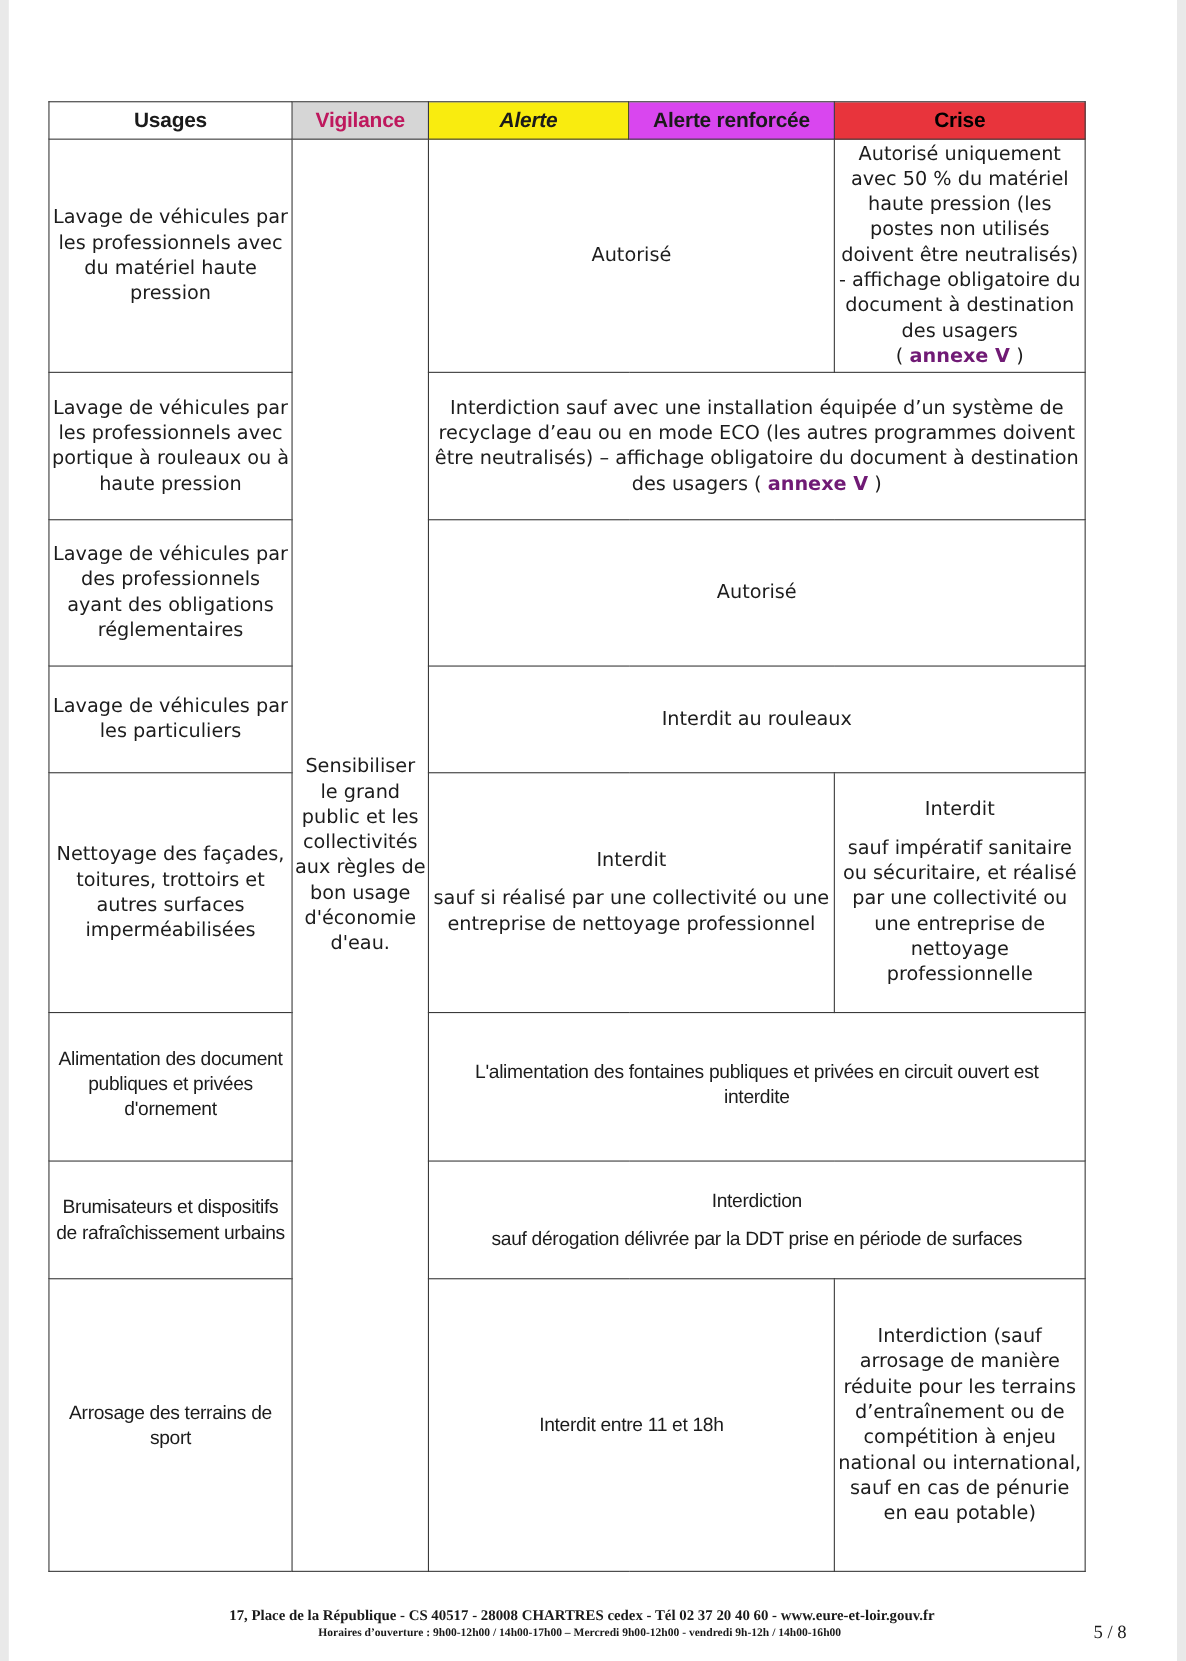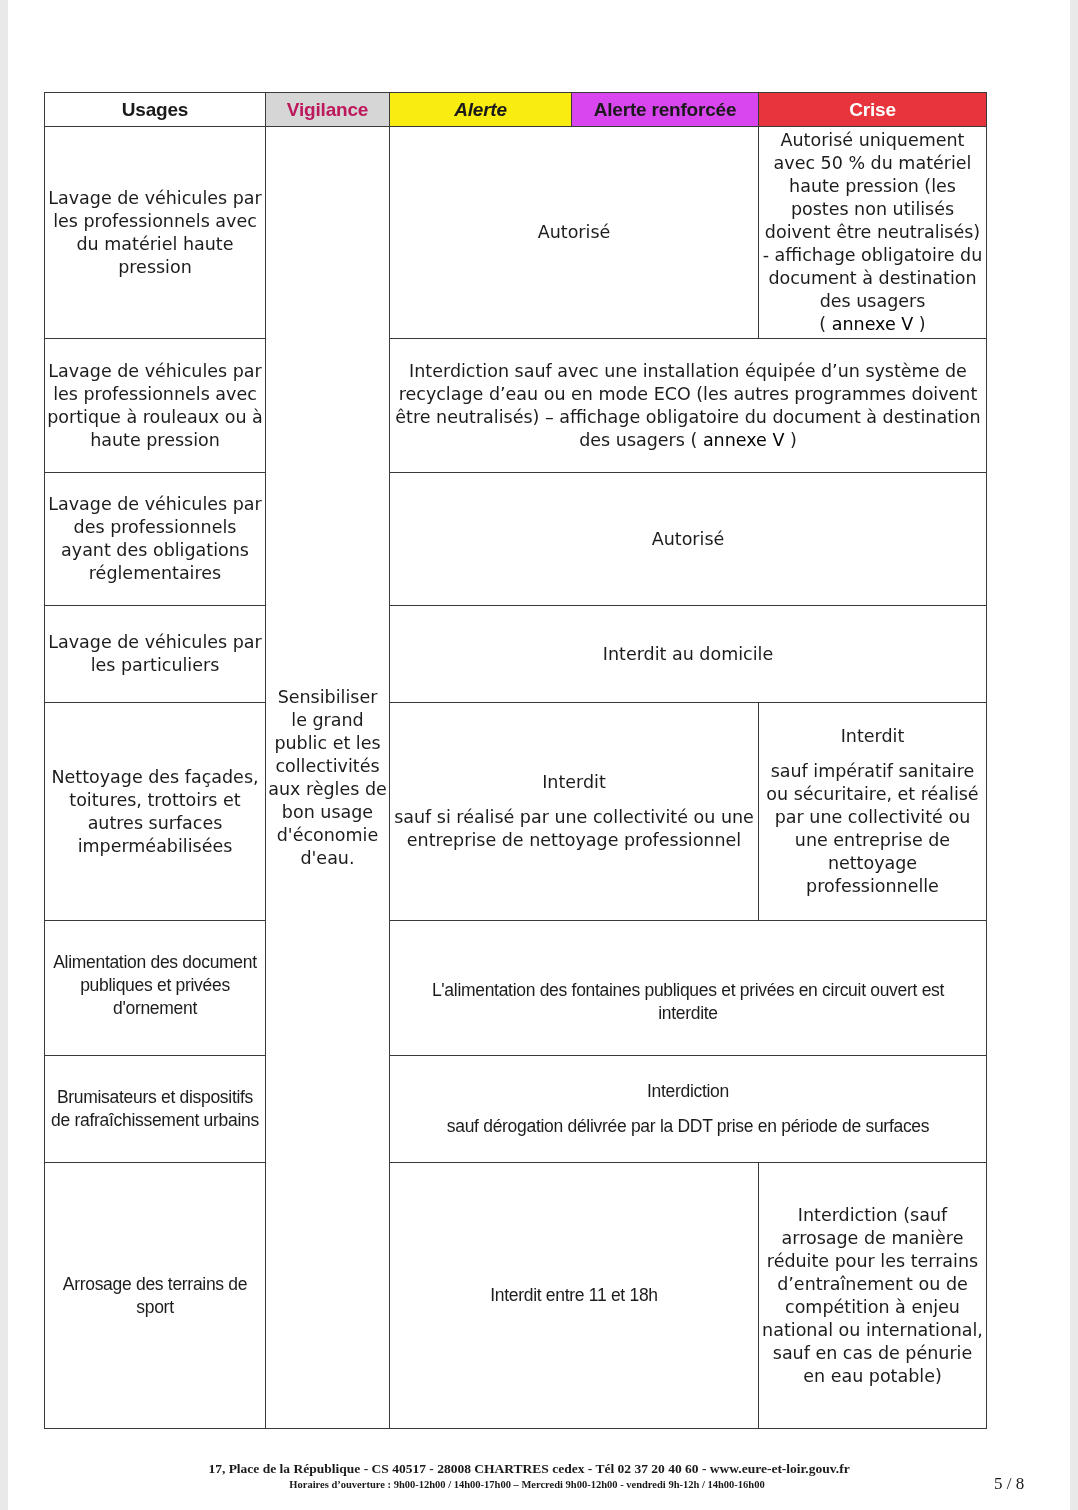--- a/index.html
+++ b/index.html
@@ -46,29 +46,29 @@
       font-family: "Liberation Sans", sans-serif;
       font-weight: bold;
       font-size: 19px;
       padding: 0;
       letter-spacing: -0.2px;
     }
     th.h-usages { background: #ffffff; color: #1a1a1a; }
     th.h-vigilance { background: #d6d6d6; color: #be185d; }
     th.h-alerte { background: #f9ec0f; color: #1a1a1a; font-style: italic; }
     th.h-renforcee { background: #d946ef; color: #1a1a1a; }
-    th.h-crise { background: #e8343c; color: #ffffff; font-weight: normal; }
+    th.h-crise { background: #e8343c; color: #000000; font-weight: normal; }
     .narrow-font {
       font-family: "Liberation Sans", sans-serif;
       font-size: 19px;
       letter-spacing: -0.3px;
     }
     .link-blue {
-      color: #000000;
-      font-weight: normal;
+      color: #701a75;
+      font-weight: bold;
     }
     .gap {
       display: block;
       height: 12px;
     }
     .footer {
       position: absolute;
       left: 0;
       width: 1078px;
       text-align: center;
@@ -137,40 +137,40 @@
       </td>
     </tr>
 
     <tr style="height:133px">
       <td>Lavage de véhicules par des professionnels ayant des obligations réglementaires</td>
       <td colspan="3">Autorisé</td>
     </tr>
 
     <tr style="height:97px">
       <td>Lavage de véhicules par les particuliers</td>
-      <td colspan="3">Interdit au domicile</td>
+      <td colspan="3">Interdit au rouleaux</td>
     </tr>
 
     <tr style="height:218px">
       <td>Nettoyage des façades, toitures, trottoirs et autres surfaces imperméabilisées</td>
       <td colspan="2">
         <span>Interdit</span>
         <span class="gap"></span>
         <span>sauf si réalisé par une collectivité ou une entreprise de nettoyage professionnel</span>
       </td>
       <td>
         <span>Interdit</span>
         <span class="gap"></span>
         <span>sauf impératif sanitaire ou sécuritaire, et réalisé par une collectivité ou une entreprise de nettoyage professionnelle</span>
       </td>
     </tr>
 
     <tr style="height:135px">
       <td class="narrow-font" style="vertical-align:top;padding-top:30px">Alimentation des document publiques et privées d'ornement</td>
-      <td colspan="3" class="narrow-font" style="vertical-align:top;padding-top:58px;padding-left:30px;padding-right:30px">L'alimentation des fontaines publiques et privées en circuit ouvert est interdite</td>
+      <td colspan="3" class="narrow-font" style="vertical-align:top;padding-top:42px;padding-left:30px;padding-right:30px">L'alimentation des fontaines publiques et privées en circuit ouvert est interdite</td>
     </tr>
 
     <tr style="height:107px">
       <td class="narrow-font">Brumisateurs et dispositifs de rafraîchissement urbains</td>
       <td colspan="3" class="narrow-font">
         <span>Interdiction</span>
         <span class="gap"></span>
         <span>sauf dérogation délivrée par la DDT prise en période de surfaces</span>
       </td>
     </tr>

